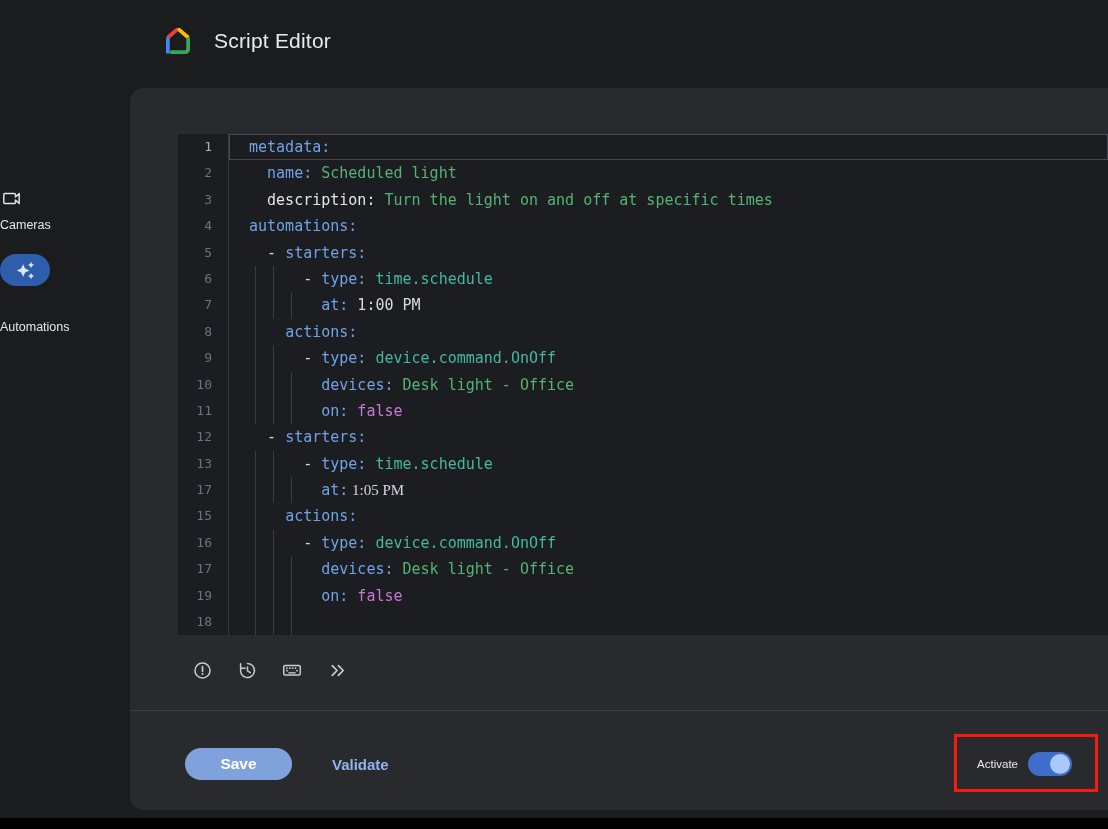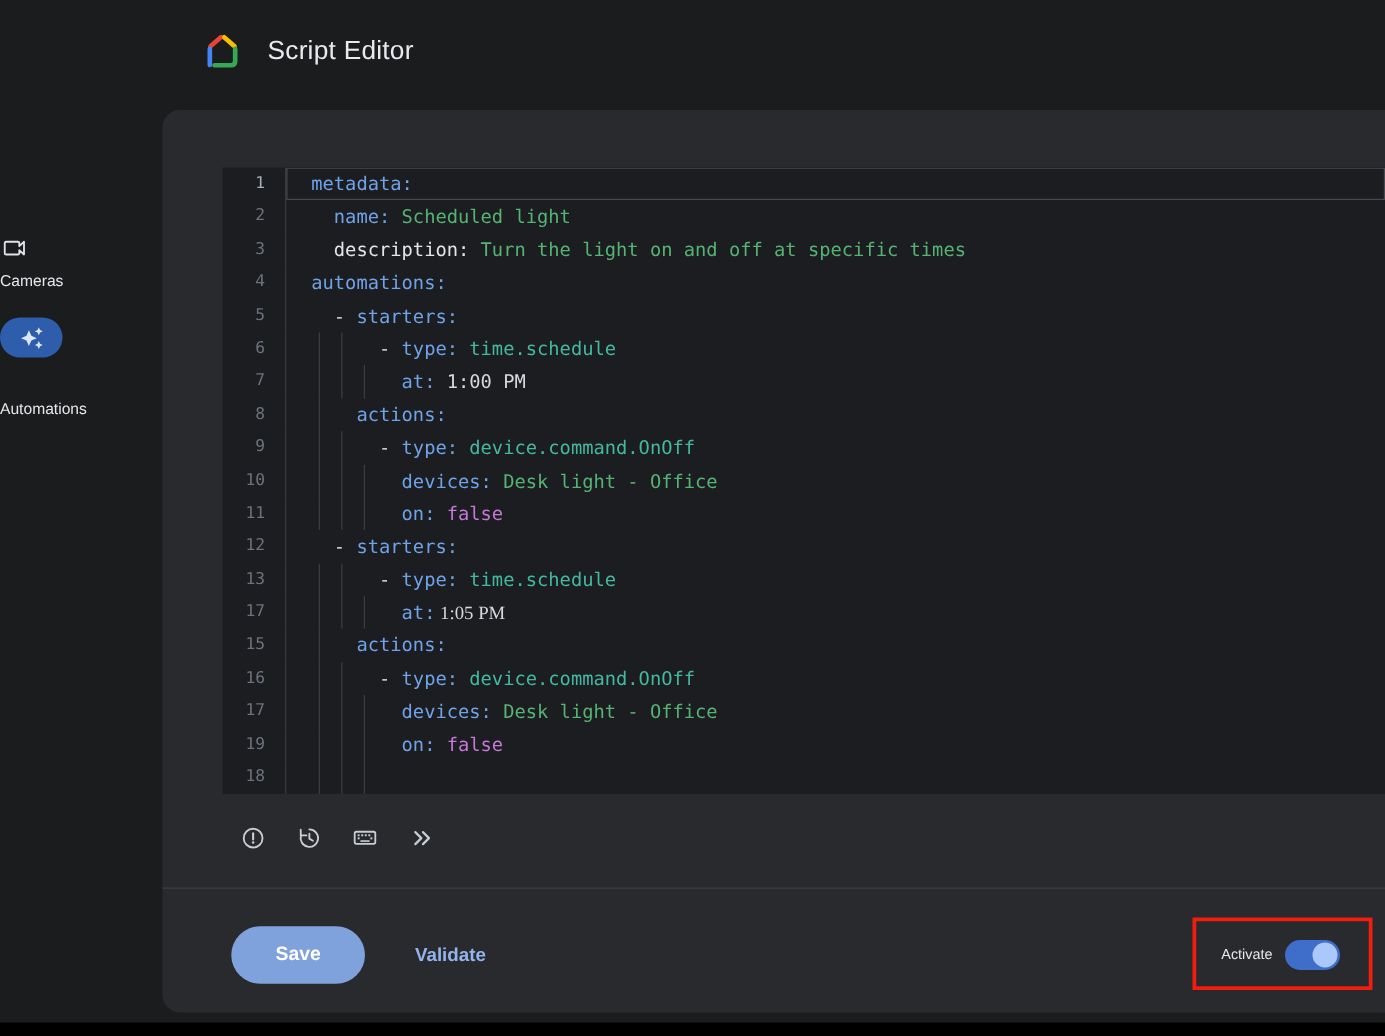--- a/index.html
+++ b/index.html
@@ -43,21 +43,21 @@
   
   .toolbar{position:absolute;left:56px;top:566px;display:flex;gap:13px;}
   .tool-btn{width:32px;height:32px;border:none;background:transparent;padding:0;
             display:flex;align-items:center;justify-content:center;cursor:pointer;}
 
   .divider{position:absolute;left:0;right:0;top:622px;height:1px;background:#3d3f43;border:none;margin:0;}
 
   
   .actions{position:absolute;left:55px;right:36px;top:650px;height:52px;
            display:flex;align-items:center;}
-  .save-btn{width:107px;height:46px;border:none;border-radius:23px;background:#7fa2dc;
+  .save-btn{width:107px;height:32px;border:none;border-radius:23px;background:#7fa2dc;
             color:#ffffff;font-size:15.5px;font-weight:700;cursor:pointer;
             font-family:"Liberation Sans","DejaVu Sans",sans-serif;}
   .validate-btn{margin-left:34px;border:none;background:transparent;color:#94b3ee;
             font-size:15px;font-weight:700;cursor:pointer;
             font-family:"Liberation Sans","DejaVu Sans",sans-serif;}
   .activate-group{margin-left:auto;display:flex;align-items:center;gap:10px;}
   .activate-label{font-size:11.5px;color:#e6e8eb;}
   .switch{width:44px;height:24px;border-radius:13px;background:#3f6dca;position:relative;
           cursor:pointer;}
   .switch .thumb{position:absolute;right:2px;top:2px;width:20px;height:20px;

